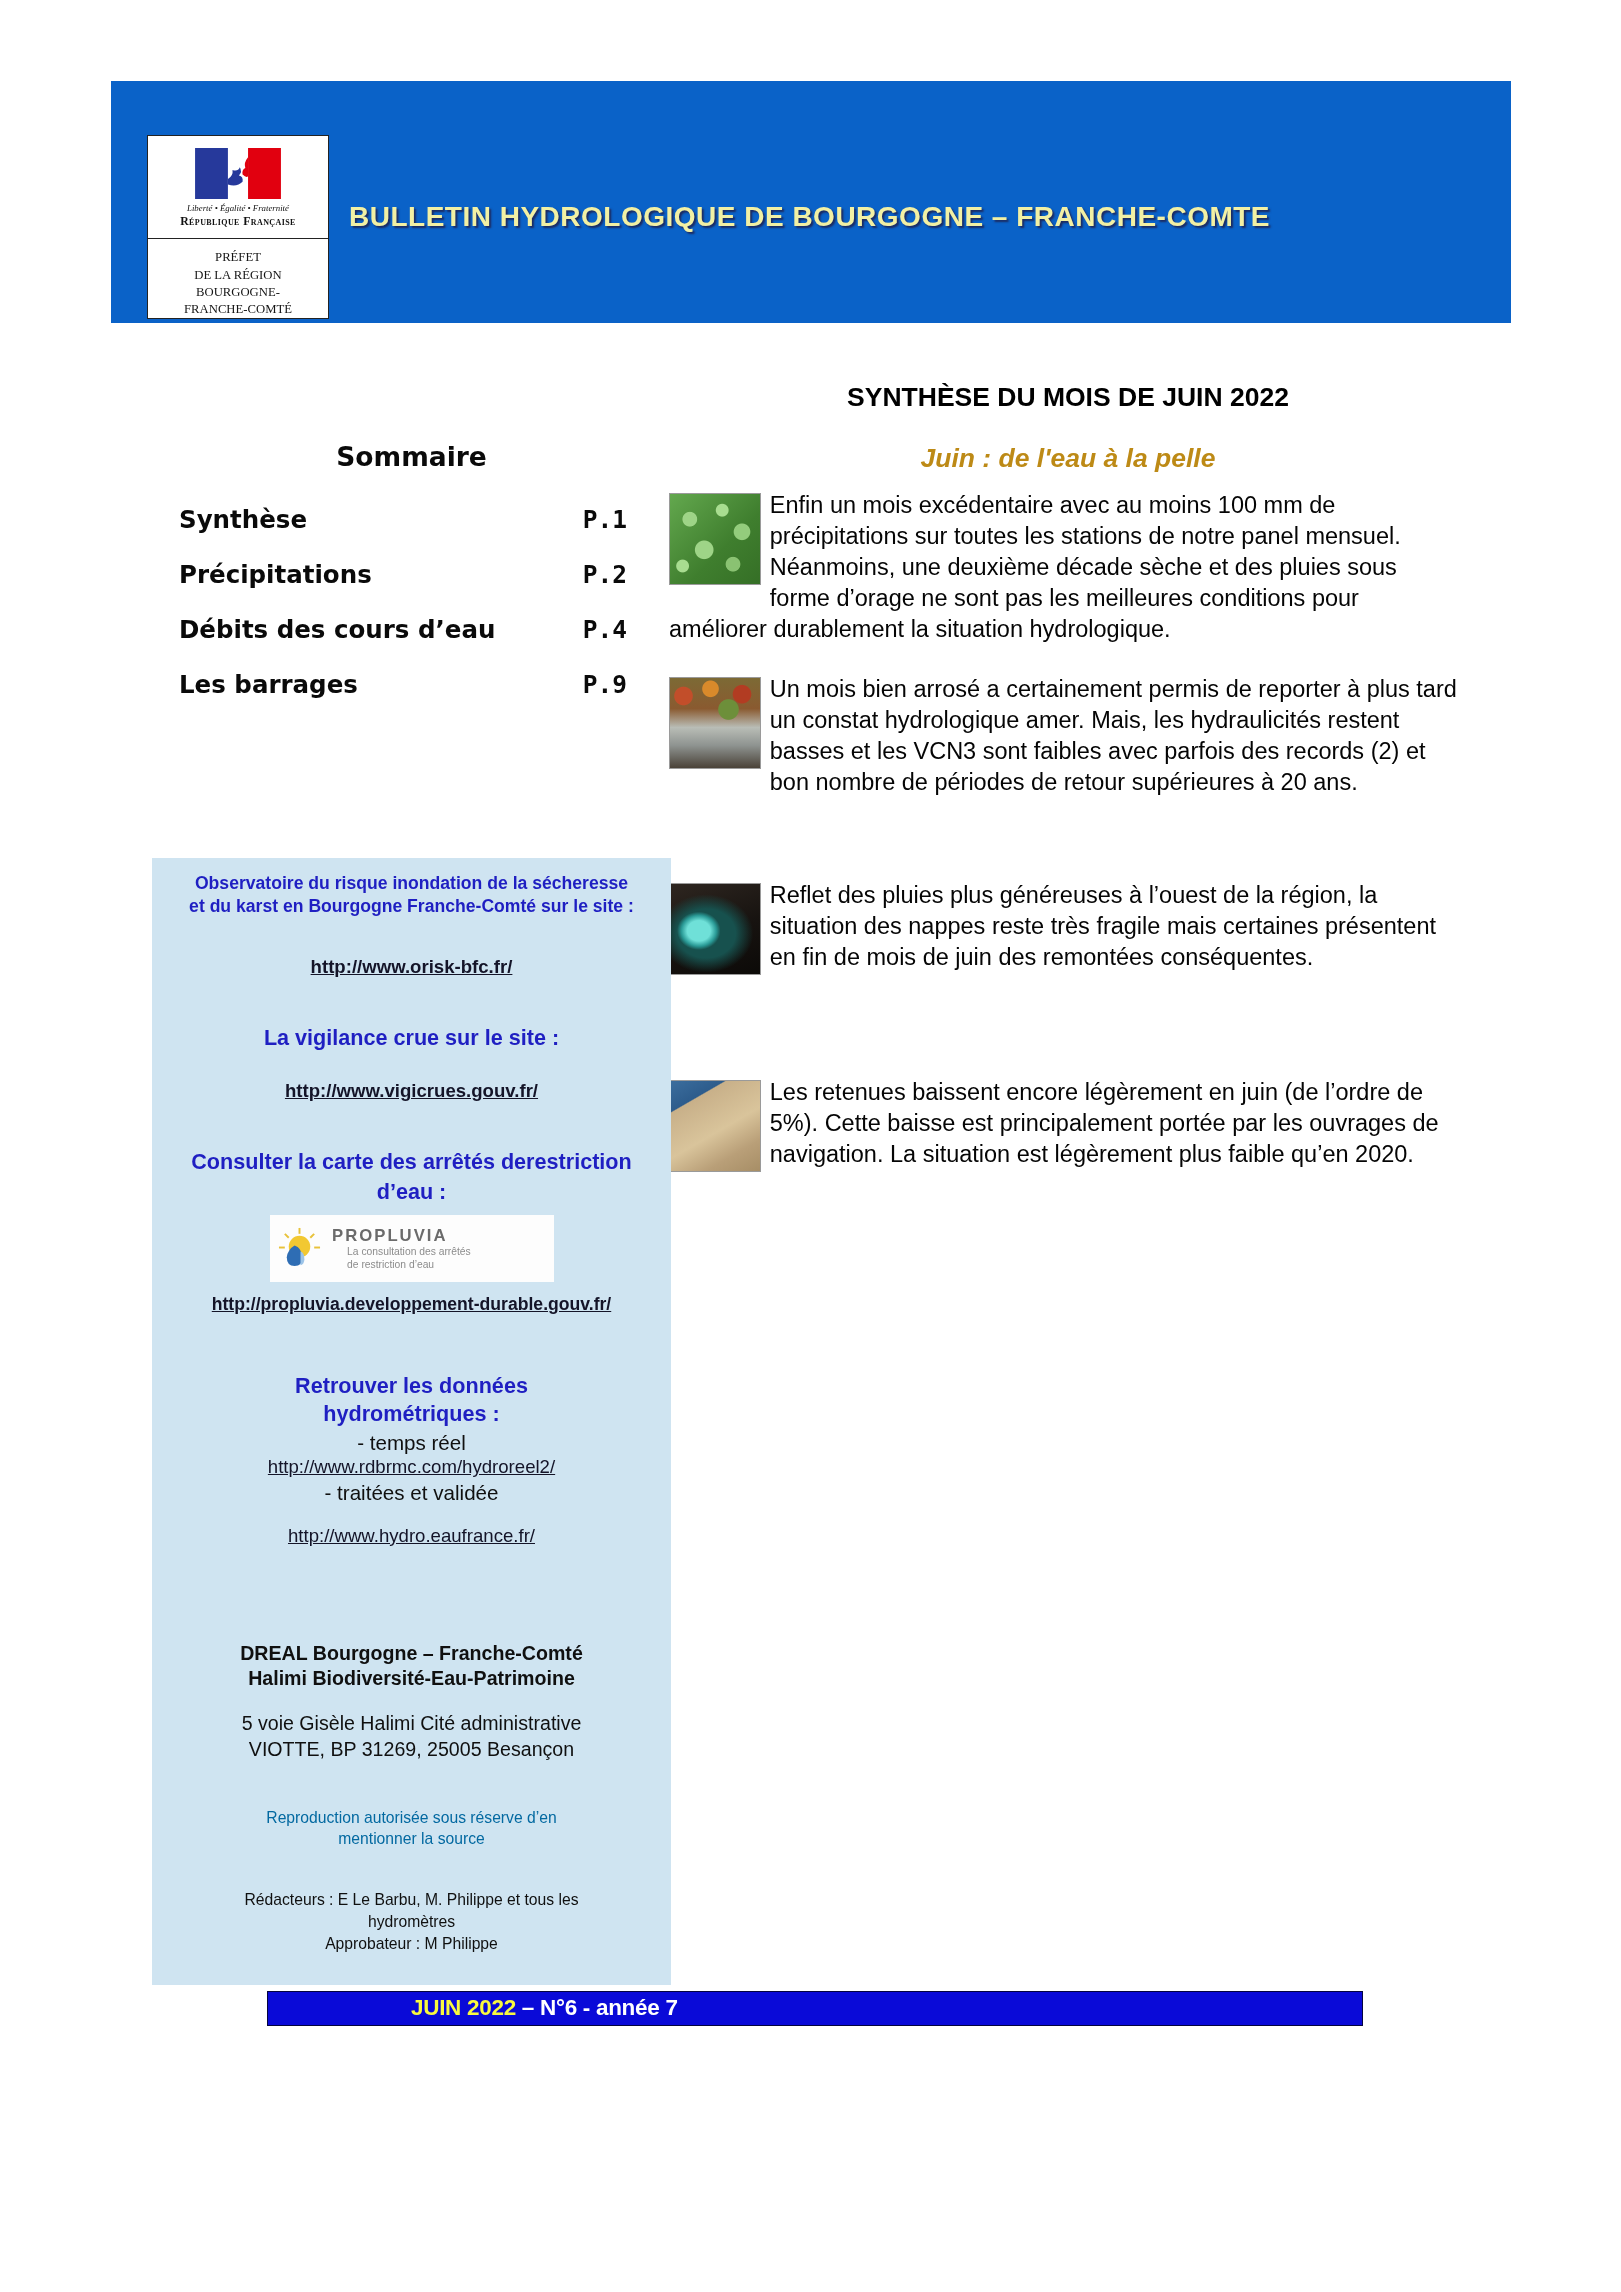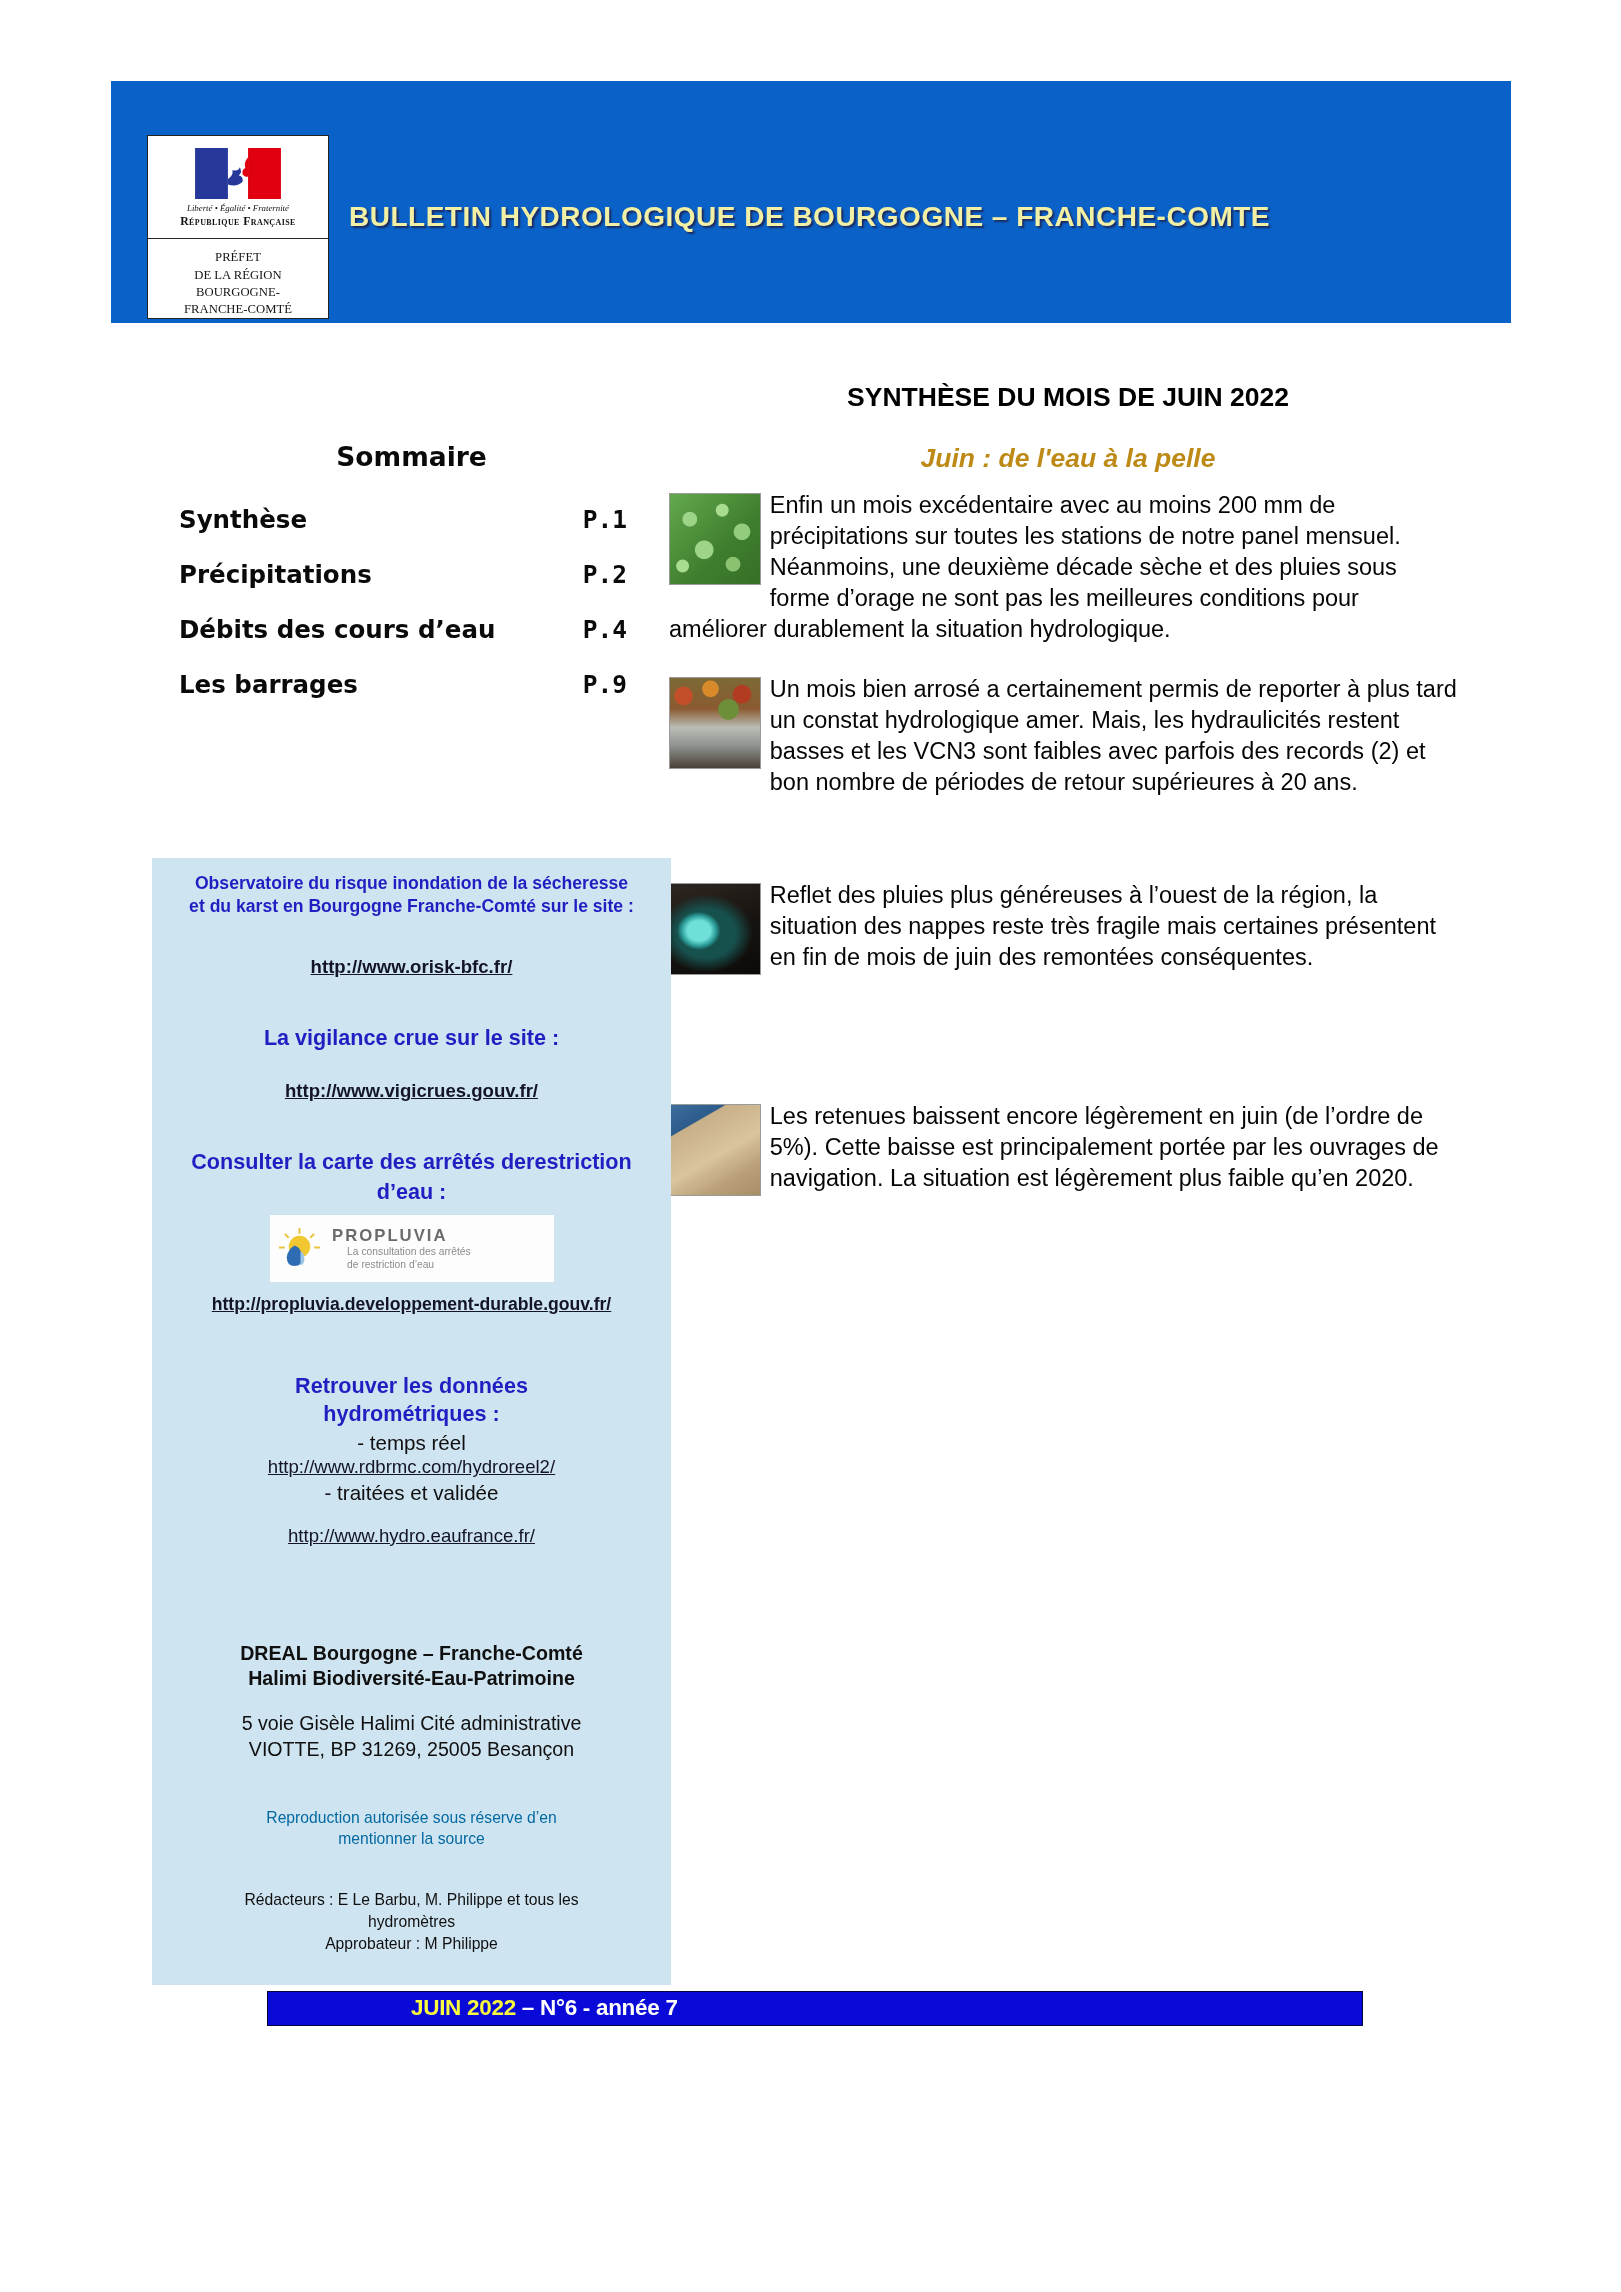--- a/index.html
+++ b/index.html
@@ -140,31 +140,31 @@
     </div>
     <div class="sommaire-row">
       <span>Les barrages</span>
       <span class="sommaire-page">P.9</span>
     </div>
   </div>
 
   <div class="paragraphs">
     <div class="para" style="top:0px;">
       <div class="para-img img-leaf"></div>
-      <p>Enfin un mois excédentaire avec au moins 200 mm de précipitations sur toutes les stations de notre panel mensuel. Néanmoins, une deuxième décade sèche et des pluies sous forme d’orage ne sont pas les meilleures conditions pour améliorer durablement la situation hydrologique.</p>
+      <p>Enfin un mois excédentaire avec au moins 100 mm de précipitations sur toutes les stations de notre panel mensuel. Néanmoins, une deuxième décade sèche et des pluies sous forme d’orage ne sont pas les meilleures conditions pour améliorer durablement la situation hydrologique.</p>
     </div>
     <div class="para" style="top:184px;">
       <div class="para-img img-river"></div>
       <p>Un mois bien arrosé a certainement permis de reporter à plus tard un constat hydrologique amer. Mais, les hydraulicités restent basses et les VCN3 sont faibles avec parfois des records (2) et bon nombre de périodes de retour supérieures à 20 ans.</p>
     </div>
     <div class="para" style="top:390px;">
       <div class="para-img img-cave"></div>
       <p>Reflet des pluies plus généreuses à l’ouest de la région, la situation des nappes reste très fragile mais certaines présentent en fin de mois de juin des remontées conséquentes.</p>
     </div>
-    <div class="para" style="top:611px;">
+    <div class="para" style="top:587px;">
       <div class="para-img img-dam"></div>
       <p>Les retenues baissent encore légèrement en juin (de l’ordre de 5%). Cette baisse est principalement portée par les ouvrages de navigation. La situation est légèrement plus faible qu’en 2020.</p>
     </div>
   </div>
 
   <div class="sidebar">
     <div class="blue-head obs-heading">Observatoire du risque inondation de la sécheresse et du karst en Bourgogne Franche-Comté sur le site  :</div>
     <a class="link link-bold orisk-link">http://www.orisk-bfc.fr/</a>
 
     <div class="blue-head vigilance-heading">La vigilance crue sur le site :</div>

